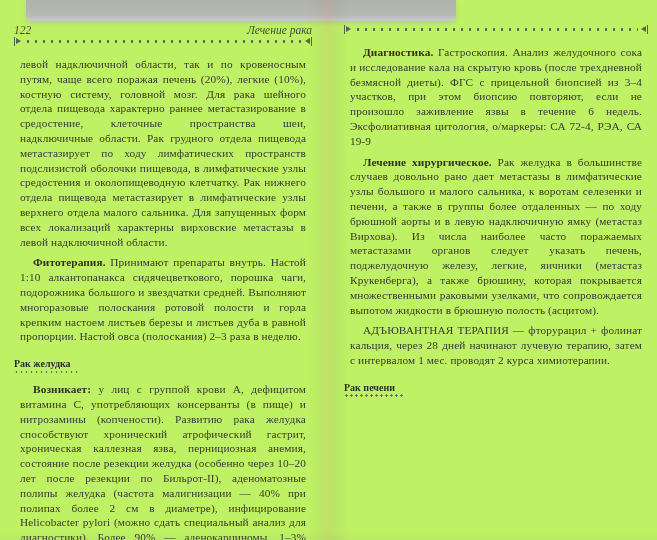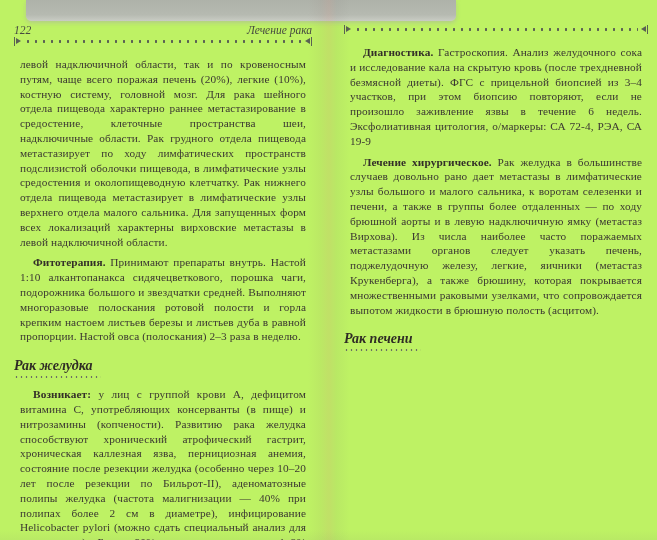--- a/index.html
+++ b/index.html
@@ -51,23 +51,22 @@
   .orn-r::after{right:0;}
   .page-body{margin-top:11px;}
   .para{
     margin:6px;font-size:11.3px;line-height:14.8px;text-align:justify;
     color:#3b3831;letter-spacing:0.1px;
   }
   .para.indent{text-indent:13px;}
   .lead{font-weight:bold;color:#332f28;}
   .it{}
   h2.heading{
-    font-size:14px;font-weight:bold;color:#2f2c25;
+    font-size:10px;font-weight:bold;color:#2f2c25;
     margin:14px 0 9px 0;
-    font-style:italic;
   }
   h2.heading .h-text{
     display:inline-block;padding:0 8px 4px 0;
     background-image:radial-gradient(circle,#6b7263 1px,rgba(0,0,0,0) 1.2px);
     background-size:5px 2.5px;background-repeat:repeat-x;background-position:left bottom;
   }
 </style>
 </head>
 <body>
 
@@ -96,16 +95,17 @@
 
   <section class="page right">
     <div class="rule">
       <span class="orn orn-l"></span>
       <span class="dots"></span>
       <span class="orn orn-r"></span>
     </div>
     <div class="page-body">
         <p class="para indent"><b class="lead">Диагностика.</b><span> Гастроскопия. Анализ желудочного сока и исследование кала на скрытую кровь (после трехдневной безмясной диеты). ФГС с прицельной биопсией из 3–4 участков, при этом биопсию повторяют, если не произошло заживление язвы в течение 6 недель. Эксфолиативная цитология, о/маркеры: СА 72-4, РЭА, СА 19-9</span></p>
         <p class="para indent"><b class="lead">Лечение хирургическое.</b><span> Рак желудка в большинстве случаев довольно рано дает метастазы в лимфатические узлы большого и малого сальника, к воротам селезенки и печени, а также в группы более отдаленных — по ходу брюшной аорты и в левую надключичную ямку (метастаз Вирхова). Из числа наиболее часто поражаемых метастазами органов следует указать печень, поджелудочную железу, легкие, яичники (метастаз Крукенберга), а также брюшину, которая покрывается множественными раковыми узелками, что сопровождается выпотом жидкости в брюшную полость (асцитом).</span></p>
+        <p class="para indent"><span>АДЪЮВАНТНАЯ ТЕРАПИЯ — фторурацил + фолинат кальция, через 28 дней начинают лучевую терапию, затем с интервалом 1 мес. проводят 2 курса химиотерапии.</span></p>
         <h2 class="heading"><span class="h-text">Рак печени</span></h2>
       </div>
   </section>
 </div>
 
 </body></html>

